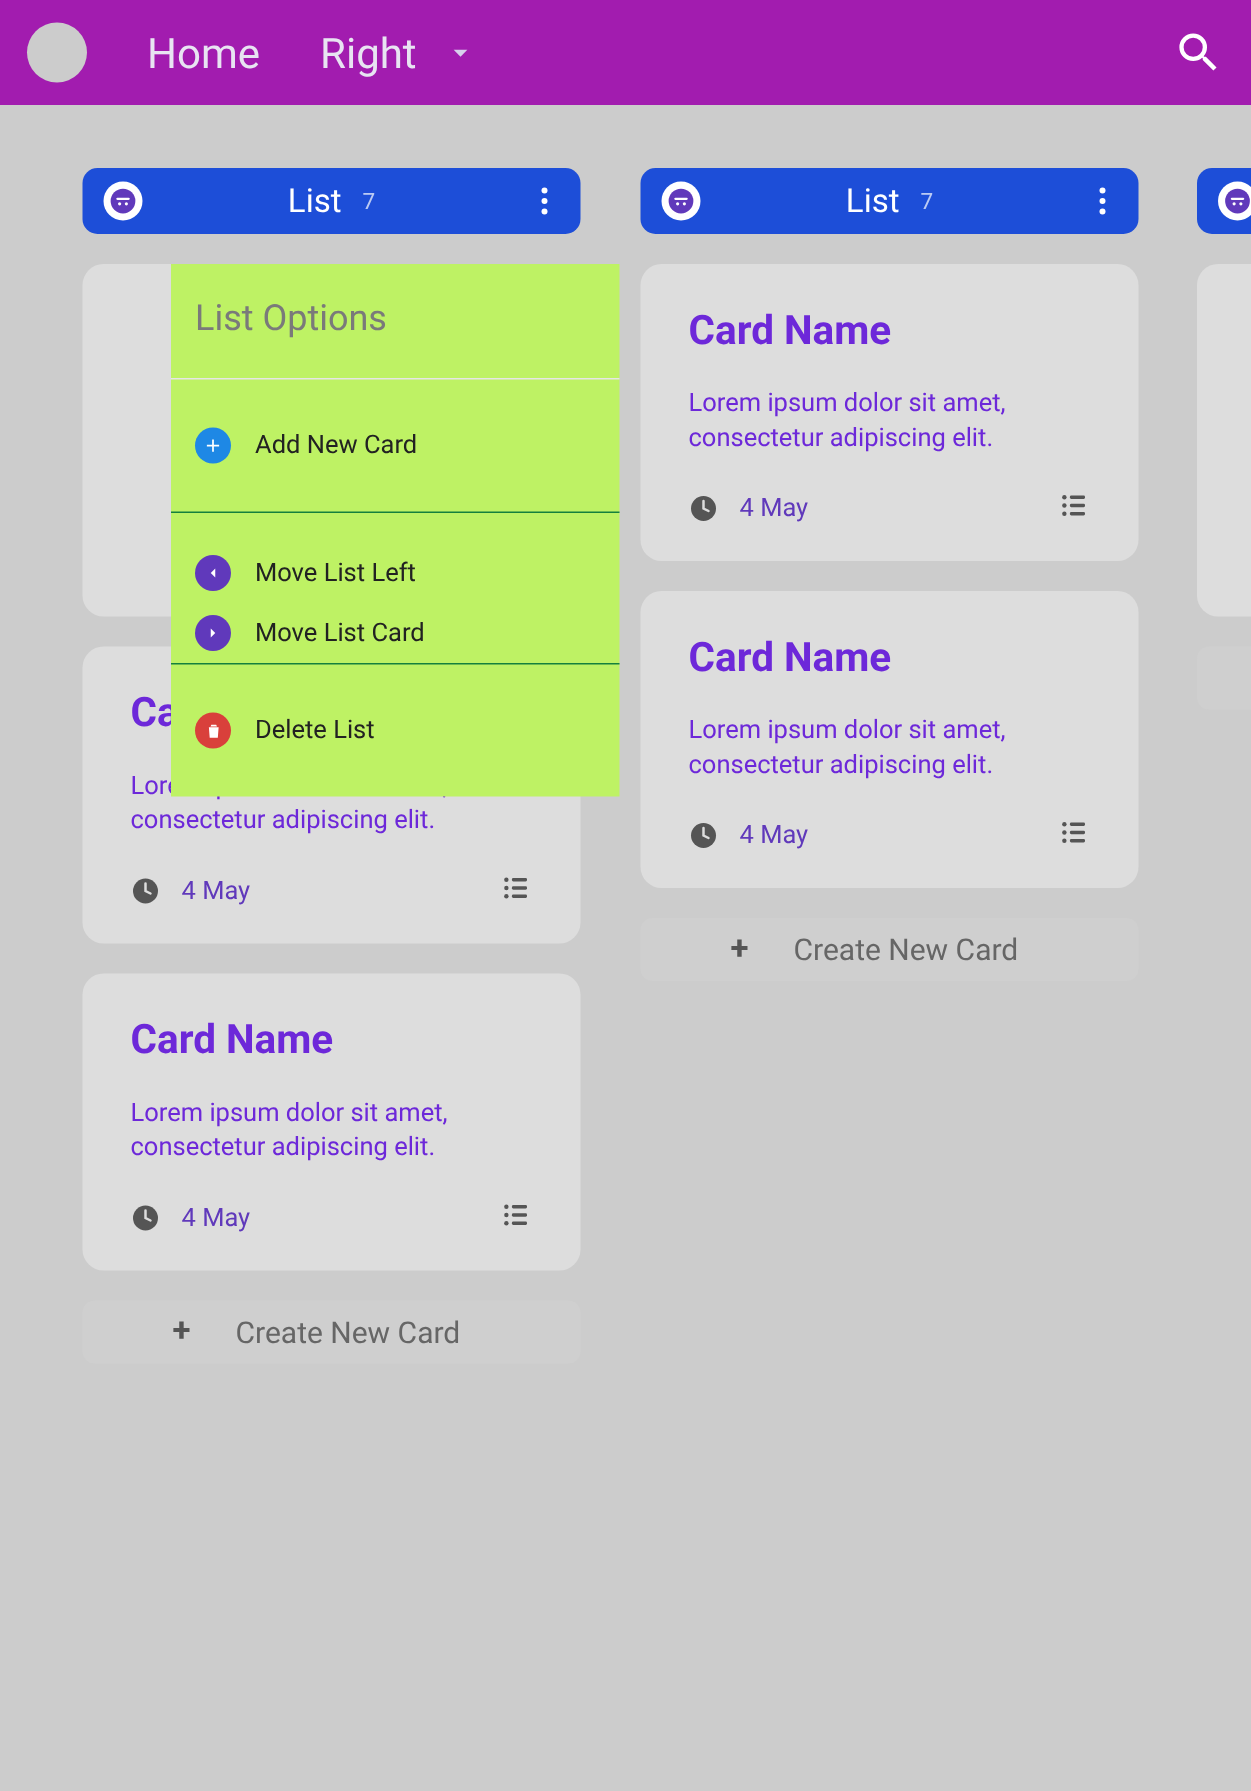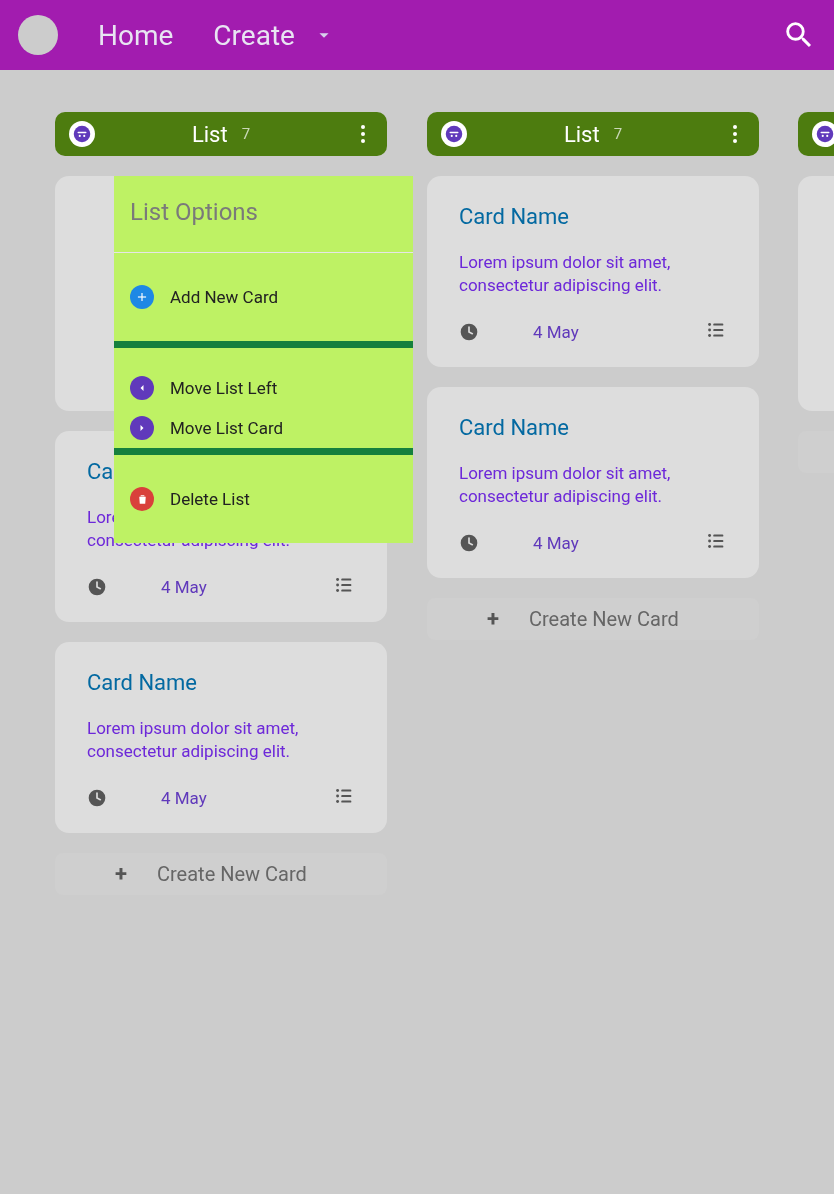--- a/index.html
+++ b/index.html
@@ -39,21 +39,21 @@
   .board {
     position: relative;
     padding: 42px 55px 0 55px;
     display: flex;
     gap: 40px;
     align-items: flex-start;
   }
   .list-column { width: 332px; flex-shrink:0; }
   .list-header {
     height: 44px;
-    background: #4d7c0f;
+    background: #1d4ed8;
     border-radius: 10px;
     display: flex;
     align-items: center;
     color: #fff;
     padding: 0 14px;
     position: relative;
   }
   .list-avatar {
     width: 26px; height: 26px; border-radius: 50%;
     background: #fff;
@@ -71,23 +71,23 @@
     width: 20px; display:flex; flex-direction:column; align-items:center; gap:3px;
   }
   .list-more span { width:4px; height:4px; background:#fff; border-radius:50%; display:block; }
 
   .card {
     margin-top: 20px;
     background: #dddddd;
     border-radius: 14px;
     padding: 28px 32px 22px 32px;
   }
-  .card-title { font-size: 22px; color:#0369a1; font-weight:400; }
+  .card-title { font-size: 27px; color:#6d28d9; font-weight:700; }
   .card-desc { margin-top: 22px; font-size: 17px; line-height:1.35; color:#6d28d9; }
-  .card-footer { margin-top: 22px; display:flex; align-items:center;gap:40px; }
+  .card-footer { margin-top: 22px; display:flex; align-items:center; }
   .clock-icon { width:20px; height:20px; color:#555; }
   .card-date { margin-left: 14px; font-size:17px; color:#6039bb; }
   .card-list-icon { margin-left:auto; color:#555; }
 
   .create-card-btn {
     margin-top: 20px;
     height: 42px;
     background:#cfcfcf;
     border-radius: 8px;
     display:flex; align-items:center; gap:30px; padding-left: 60px;
@@ -119,21 +119,21 @@
     width: 299px;
     background: #bef264;
     box-shadow: none;
     z-index: 10;
   }
   .popover-title {
     font-size: 24px; color:#7a7a7a;
     padding: 22px 16px 26px 16px;
     border-bottom: 1px solid #e6e6e6;
   }
-  .popover-section { border-bottom: 7px solid #15803d; padding: 0 16px; }
+  .popover-section { border-bottom: 1px solid #15803d; padding: 0 16px; }
   .popover-section:last-child { border-bottom:none; }
   .popover-item {
     display:flex; align-items:center; gap:16px;
     height: 44px;
     font-size:17px; color:#222;
   }
   .popover-section.single { padding-top:22px; padding-bottom:22px; }
   .popover-section.double { padding-top:20px; }
   .popover-section.double .popover-item { height:40px; }
   .circle-icon { width:24px; height:24px; border-radius:50%; display:flex; align-items:center; justify-content:center; flex-shrink:0; }
@@ -144,21 +144,21 @@
   
   .card-hidden { height: 235px; background:#dddddd; border-radius:14px; margin-top:20px; }
 </style>
 </head>
 <body>
 
 <div class="topbar">
   <div class="avatar-circle"></div>
   <div class="nav-item">Home</div>
   <div class="nav-item boards">
-    <span>Create</span>
+    <span>Right</span>
     <span class="chevron-down">
       <svg width="22" height="22" viewBox="0 0 24 24" fill="#d7d0ec">
           <path d="M7 10l5 5 5-5z"></path>
         </svg>
     </span>
   </div>
   <div class="spacer"></div>
   <div class="search-btn">
     <svg width="34" height="34" viewBox="0 0 24 24" fill="#fff">
         <path d="M15.5 14h-.79l-.28-.27A6.471 6.471 0 0016 9.5 6.5 6.5 0 109.5 16c1.61 0 3.09-.59 4.23-1.57l.27.28v.79l5 4.99L20.49 19l-4.99-5zM9.5 14A4.5 4.5 0 119.5 5a4.5 4.5 0 010 9z"></path>

